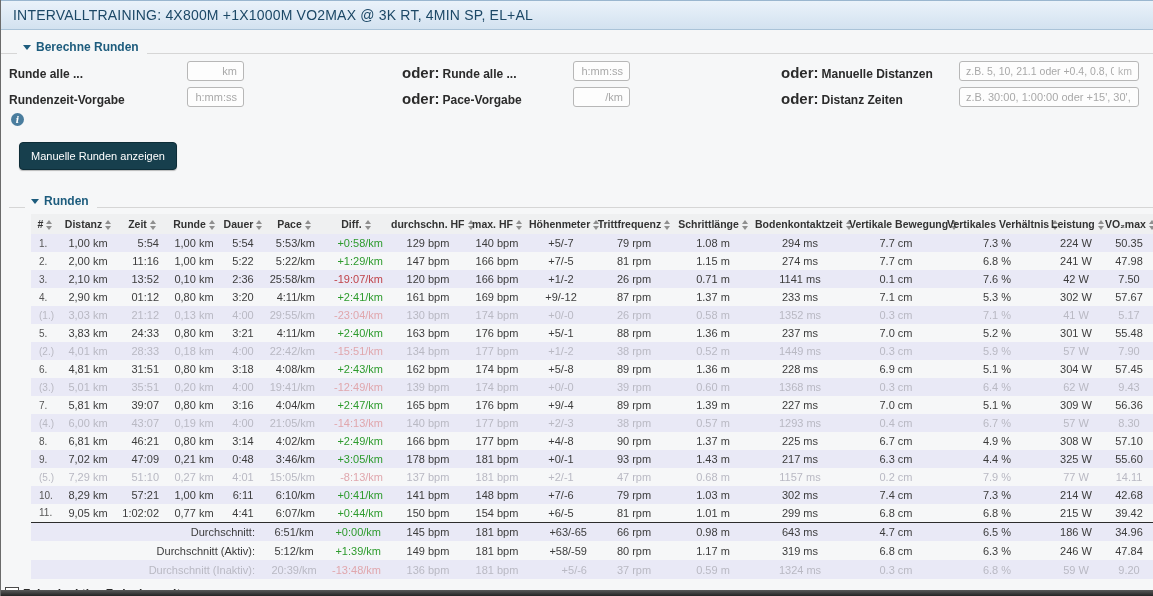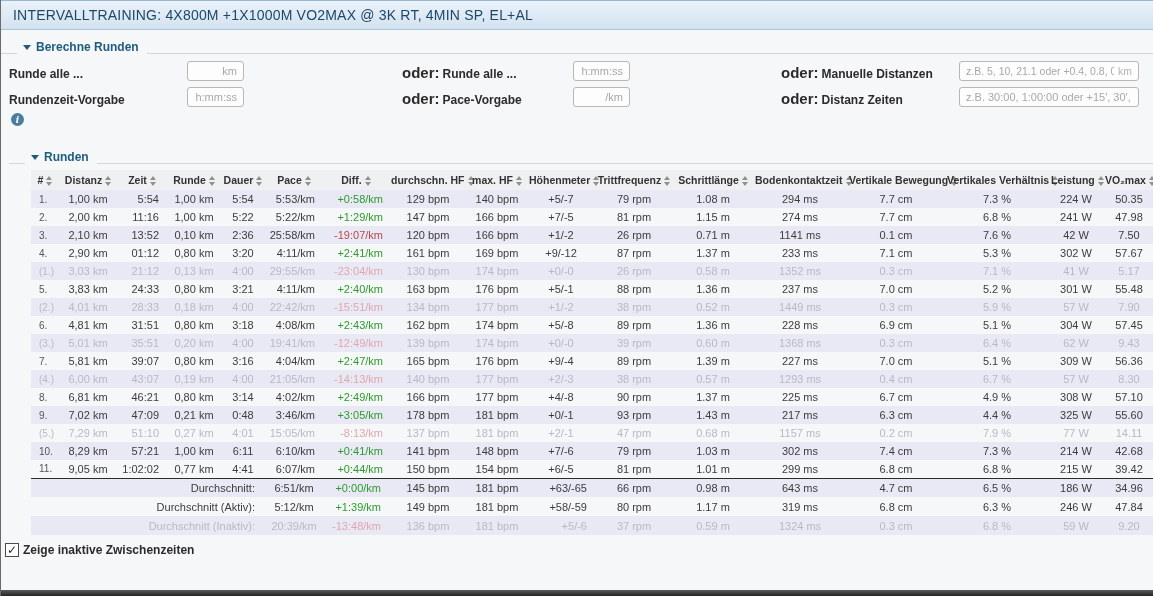--- a/index.html
+++ b/index.html
@@ -156,20 +156,21 @@
     <span class="sp1"></span>
     <span class="flabel w-lbl2"><span class="pre">oder:</span><span>Pace-Vorgabe</span></span>
     <input class="txt inp-s" placeholder="/km" style="">
     <span class="sp2"></span>
     <span class="flabel w-lbl3"><span class="pre">oder:</span><span>Distanz Zeiten</span></span>
     <input class="txt inp-w" placeholder="z.B. 30:00, 1:00:00 oder +15', 30', 15'" style="">
   </div>
   <div class="info-row">
     <span class="info-icon">i</span>
   </div>
+  <button class="btn">Manuelle Runden anzeigen</button>
 </div>
 
 <div class="legend-row" style="margin-top:24px;padding-left:8px;">
   <span class="line-s"></span>
   <span class="cap">
     <span class="tri-down"></span>
     <span>Runden</span>
   </span>
   <span class="line-e"></span>
 </div>

